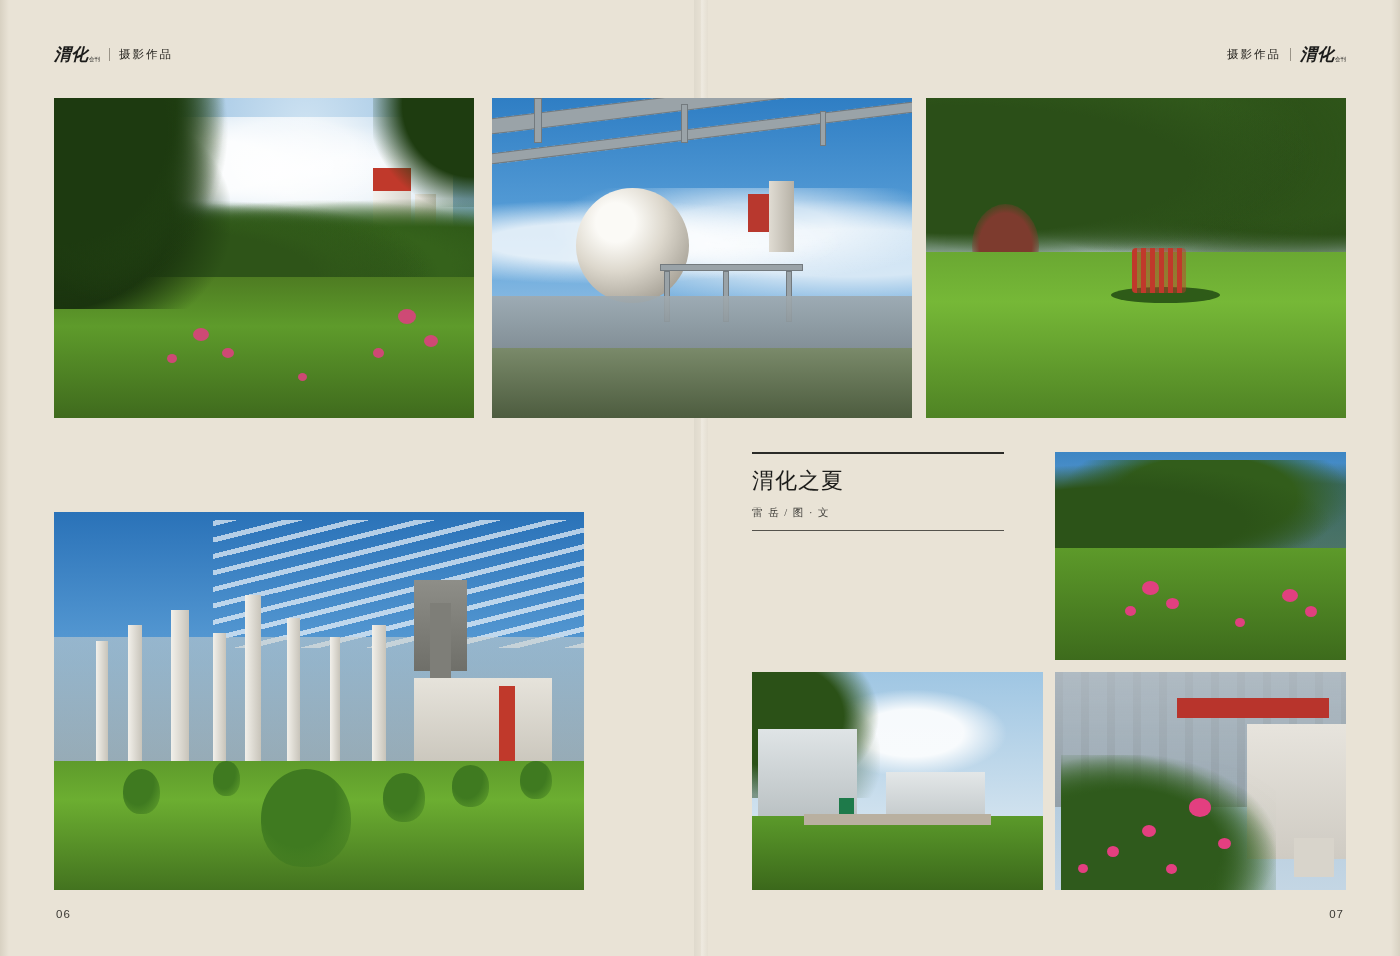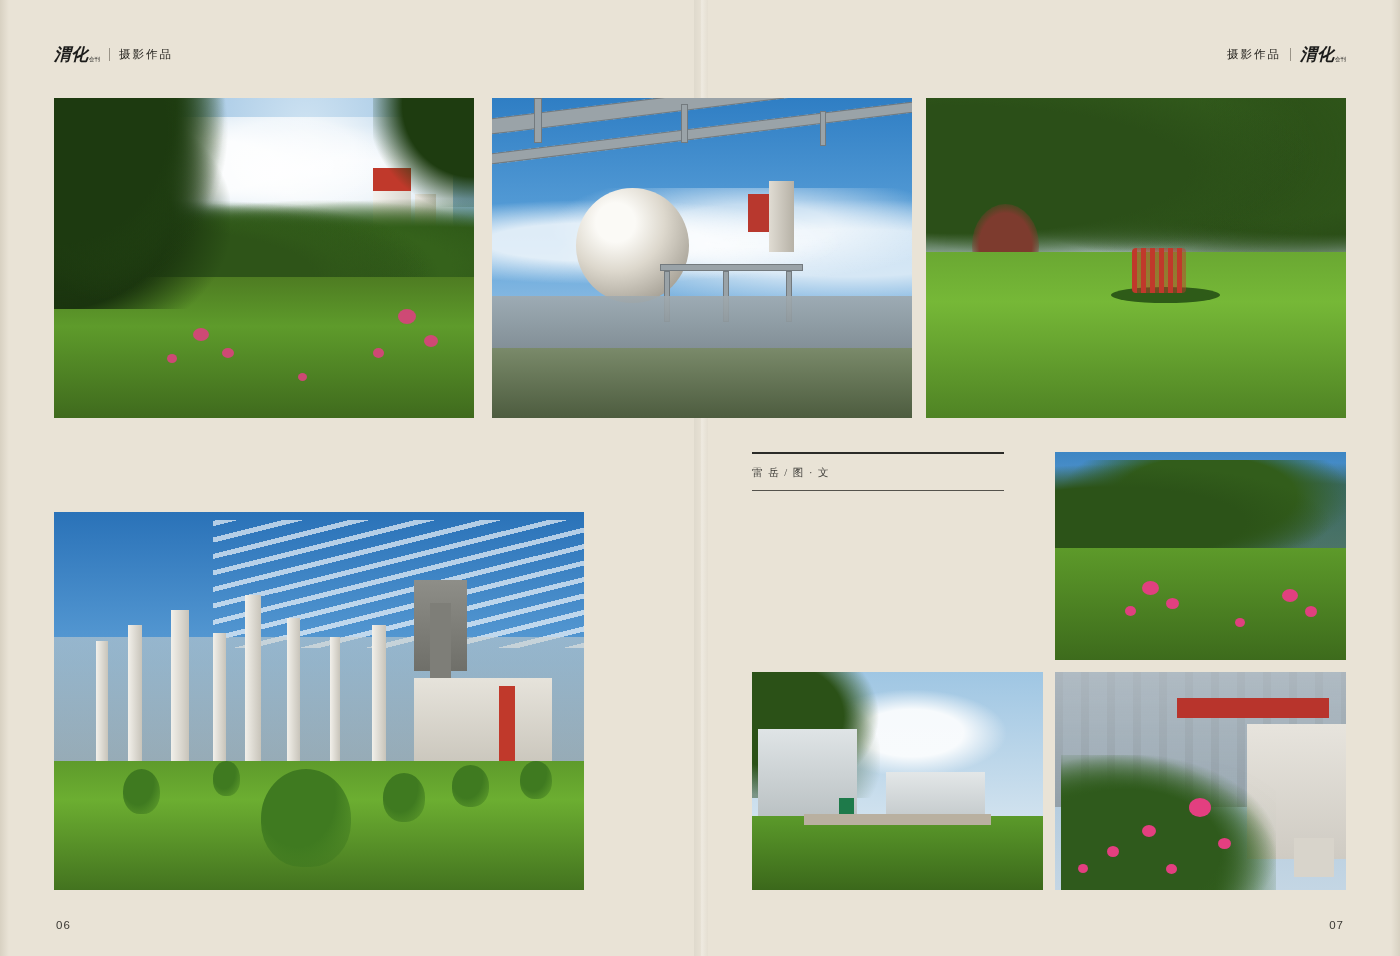--- a/index.html
+++ b/index.html
@@ -69,21 +69,21 @@
   .head .divider {
     display: inline-block;
     width: 1px; height: 13px;
     background: #9a9488;
   }
   .head .label { font-size: 11.5px; letter-spacing: 2px; color: #26241f; }
 
   
   .folio {
     position: absolute;
-    bottom: 25px;
+    bottom: 36px;
     font-family: "Liberation Sans", sans-serif;
     font-size: 11.5px;
     color: #3a3833;
     letter-spacing: 1px;
   }
   .folio-left { left: 56px; }
   .folio-right { right: 56px; }
 
   
   .photo {
@@ -465,20 +465,21 @@
       <div class="shrub" style="left:13%;bottom:20%;width:7%;height:12%;"></div>
       <div class="shrub" style="left:62%;bottom:18%;width:8%;height:13%;"></div>
       <div class="shrub" style="left:75%;bottom:22%;width:7%;height:11%;"></div>
       <div class="shrub" style="left:30%;bottom:25%;width:5%;height:9%;"></div>
       <div class="shrub" style="left:88%;bottom:24%;width:6%;height:10%;"></div>
     </div>
   </div>
 
   <div id="article">
     <div class="rule-top"></div>
+    <h1>渭化之夏</h1>
     <div class="byline">雷  岳 / 图 · 文</div>
     <div class="rule-bot"></div>
   </div>
 
   <div class="photo" id="p5">
     <div class="img">
       <div class="sky"></div>
       <div class="trees"></div>
       <div class="lawn"></div>
       <div class="rose" style="left:30%;top:62%;width:17px;height:14px;"></div>

